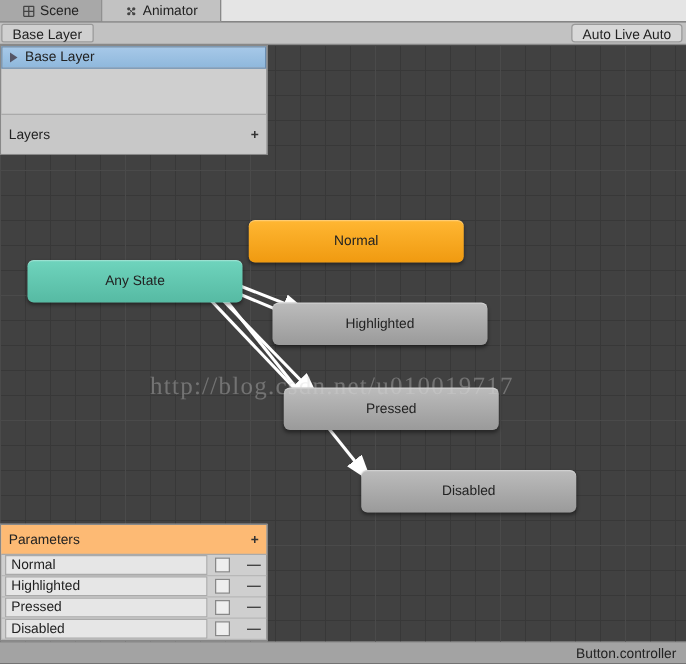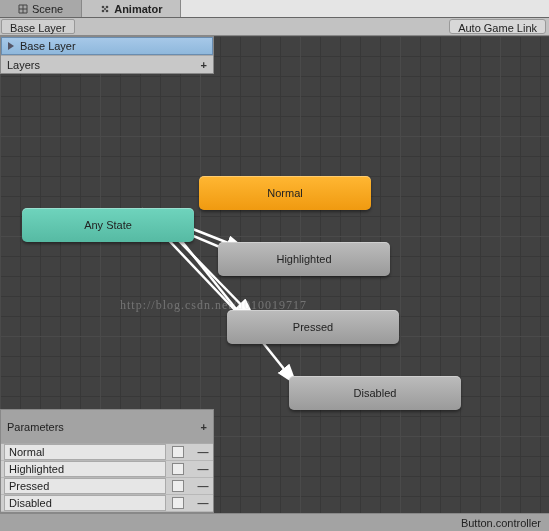--- a/index.html
+++ b/index.html
@@ -1,58 +1,58 @@
 <!DOCTYPE html>
 <html><head>
 <meta charset="utf-8">
 <style>
 * { margin: 0; padding: 0; box-sizing: border-box; font-family: Arial, sans-serif; font-size: 11px; }
 body { width: 549px; height: 531px; background: #333; overflow: hidden; position: relative; }
 
 .top-tabs { height: 18px; background: #e5e5e5; display: flex; border-bottom: 1px solid #666; }
 .top-tab { padding: 2px 18px; background: #a8a8a8; border-right: 1px solid #888; display: flex; align-items: center; gap: 4px; color: #222; cursor: pointer; }
-.top-tab.active { background: #c2c2c2; font-weight: bold; }
+.top-tab.active { background: #c2c2c2; }
 .tab-icon { width: 10px; height: 10px; display: inline-block; }
 
 .toolbar { height: 18px; background: #c2c2c2; display: flex; justify-content: space-between; border-bottom: 1px solid #888; }
 .breadcrumb { padding: 2px 8px; background: #d0d0d0; border: 1px solid #999; border-radius: 2px; margin: 1px; color: #222; }
 .auto-link { padding: 2px 8px; background: #d8d8d8; border: 1px solid #999; border-radius: 3px; margin: 1px 3px; color: #222; }
 
 .main-area { position: relative; width: 549px; height: 477px; }
 
 .grid-bg { position: absolute; inset: 0; background-color: #414141;
   background-image:
     linear-gradient(#4a4a4a 1px, transparent 1px),
     linear-gradient(90deg, #4a4a4a 1px, transparent 1px),
     linear-gradient(#383838 1px, transparent 1px),
     linear-gradient(90deg, #383838 1px, transparent 1px);
   background-size: 100px 100px, 100px 100px, 20px 20px, 20px 20px;
 }
 
 .layer-panel { position: absolute; top: 0; left: 0; width: 214px; background: #cfcfcf; border: 1px solid #888; }
 .layer-header { height: 18px; background: linear-gradient(#a6c8e8, #8fb8dc); border: 1px solid #6a8db0; display: flex; align-items: center; padding: 0 6px; color: #222; }
 .layer-header .tri { width: 0; height: 0; border-top: 4px solid transparent; border-bottom: 4px solid transparent; border-left: 6px solid #556; margin-right: 6px; }
-.layers-title-row { height: 18px; background: #c8c8c8; border-top: 1px solid #aaa; display: flex; align-items: center; justify-content: space-between; padding: 0 6px; color: #222; }
+.layers-title-row { height: 32px; background: #c8c8c8; border-top: 1px solid #aaa; display: flex; align-items: center; justify-content: space-between; padding: 0 6px; color: #222; margin-top: 36px; }
 .plus-btn { font-weight: bold; cursor: pointer; color: #333; }
 
 .param-panel { position: absolute; left: 0; bottom: 0; width: 214px; background: #cfcfcf; border: 1px solid #888; }
-.param-title-row { height: 34px; background: #a3a3a3; display: flex; align-items: center; justify-content: space-between; padding: 0 6px; border-bottom: 1px solid #aaa; color: #222; gap: 20px; }
+.param-title-row { height: 24px; background: #fdba74; display: flex; align-items: center; justify-content: space-between; padding: 0 6px; border-bottom: 1px solid #aaa; color: #222; gap: 20px; }
 .param-row { height: 17px; display: flex; align-items: center; padding: 0 3px; border-bottom: 1px solid #b8b8b8; }
 .param-name { flex: 1; background: #e6e6e6; border: 1px solid #aaa; padding: 1px 4px; margin-right: 6px; color: #222; }
 .param-check { width: 12px; height: 12px; border: 1px solid #888; background: #eee; margin-right: 12px; }
 .param-dash { width: 14px; text-align: center; color: #444; font-weight: bold; }
 
 .node { position: absolute; width: 172px; height: 34px; border-radius: 5px; display: flex; align-items: center; justify-content: center; color: #222; box-shadow: 0 2px 3px rgba(0,0,0,0.4), inset 0 1px 0 rgba(255,255,255,0.3); font-size: 12px; }
 .node-teal { background: linear-gradient(#6fd4bd, #56baa3); }
 .node-orange { background: linear-gradient(#ffb733, #f09a10); }
 .node-gray { background: linear-gradient(#bcbcbc, #9a9a9a); }
 
 .edges { position: absolute; inset: 0; pointer-events: none; }
 
-.watermark { position: absolute; left: 120px; top: 262px; color: rgba(210,210,210,0.35); font-size: 12px; letter-spacing: 1px; font-family: Georgia, serif; }
+.watermark { position: absolute; left: 120px; top: 262px; color: rgba(210,210,210,0.35); font-size: 20px; letter-spacing: 1px; font-family: Georgia, serif; }
 
 .status-bar { height: 18px; background: #a3a3a3; border-top: 1px solid #888; display: flex; align-items: center; justify-content: flex-end; padding: 0 8px; color: #222; }
 </style>
 </head>
 <body>
 
 <div class="top-tabs">
   <div class="top-tab">
     <span class="tab-icon">
       <svg viewBox="0 0 10 10">
@@ -70,21 +70,21 @@
           <circle cx="7" cy="7" r="1.3" fill="#444"></circle>
           <path d="M3 3L7 7M7 3L3 7" stroke="#444" stroke-width="0.8"></path>
         </svg>
     </span>
     <span>Animator</span>
   </div>
 </div>
 
 <div class="toolbar">
   <div class="breadcrumb">Base Layer</div>
-  <div class="auto-link">Auto Game Link</div>
+  <div class="auto-link">Auto Live Auto</div>
 </div>
 
 <div class="main-area">
   <div class="grid-bg"></div>
 
   <svg class="edges" width="549" height="477">
     <defs>
       <marker id="arrow" markerWidth="10" markerHeight="10" refX="8" refY="3" orient="auto">
         <path d="M0,0 L9,3 L0,6 Z" fill="#fff"></path>
       </marker>

